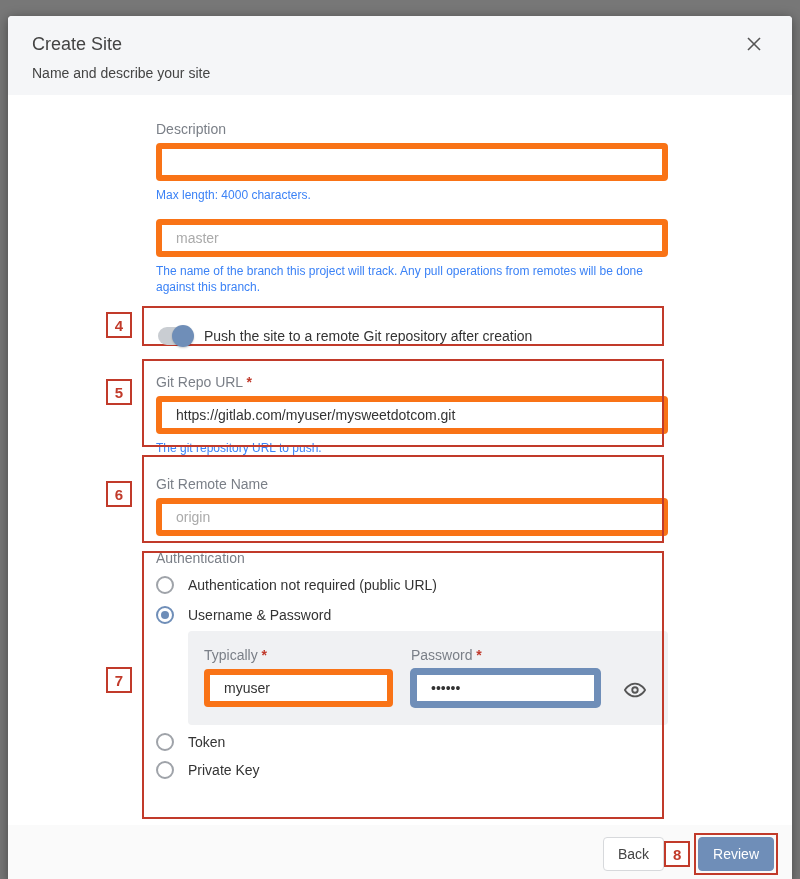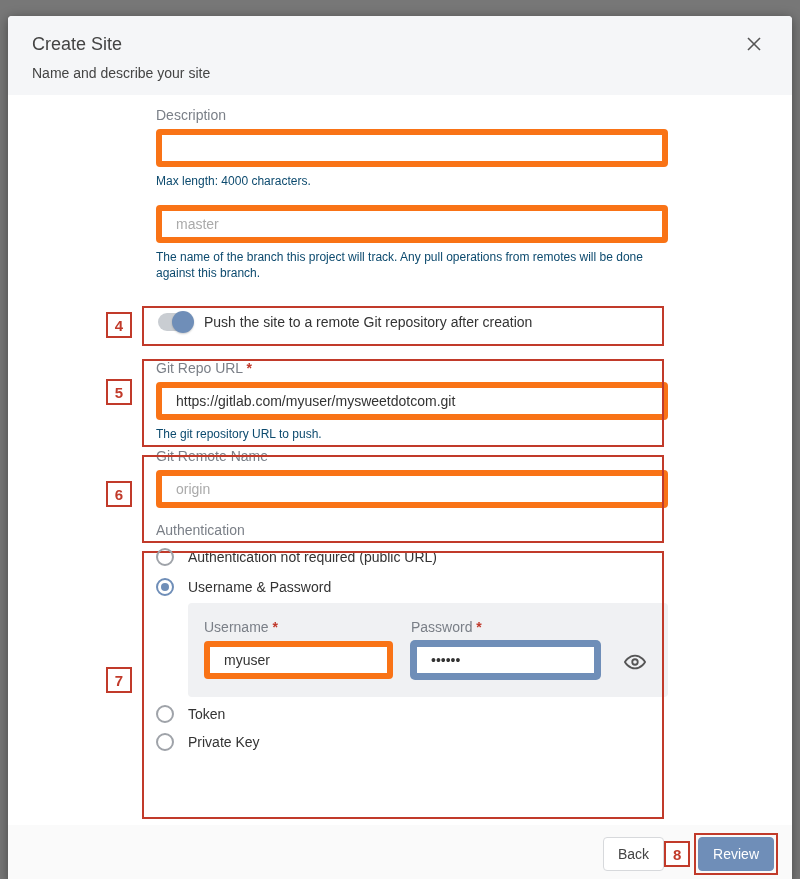--- a/index.html
+++ b/index.html
@@ -49,21 +49,21 @@
   .modal-body {
     flex: 1 1 auto;
     overflow: hidden;
     position: relative;
     padding: 6px 24px 0 24px;
   }
   .form-col {
     margin-left: 124px; 
     width: 512px;
   }
-  .field { margin-top: 6px; }
+  .field { margin-top: 20px; }
   .flabel {
     font-size: 14px;
     color: #7a7f87;
     margin-bottom: 6px;
   }
   .required { color: #c0392b; font-weight: 600; }
   .finput {
     width: 100%;
     height: 38px;
     border: 6px solid #f97316;
@@ -73,21 +73,21 @@
     color: #333;
     background: #fff;
   }
   .finput::placeholder { color: #aaa; }
   .finput.focused {
     border-color: #6f8eb8;
     box-shadow: 0 0 0 1px #6f8eb8;
   }
   .fhint {
     font-size: 12px;
-    color: #0c4a6e;
+    color: #3b82f6;
     margin-top: 6px;
     line-height: 1.35;
   }
 
   
   .stepbox {
     position: absolute;
     border: 2px solid #c13a2a;
   }
   .stepbadge {
@@ -283,21 +283,21 @@
       </div>
 
       <div class="radio-row" style="margin-top:12px">
         <div class="radio selected"></div>
         <div class="radio-label">Username &amp; Password</div>
       </div>
 
       <div class="cred-box">
         <div class="cred-col">
           <div class="cred-label">
-            <span>Username</span>
+            <span>Typically</span>
             <span class="required">*</span>
           </div>
           <input class="finput" type="text" value="myuser" style="">
         </div>
         <div class="cred-col">
           <div class="cred-label">
             <span>Password</span>
             <span class="required">*</span>
           </div>
           <input class="finput focused" type="text" value="••••••" style="">

